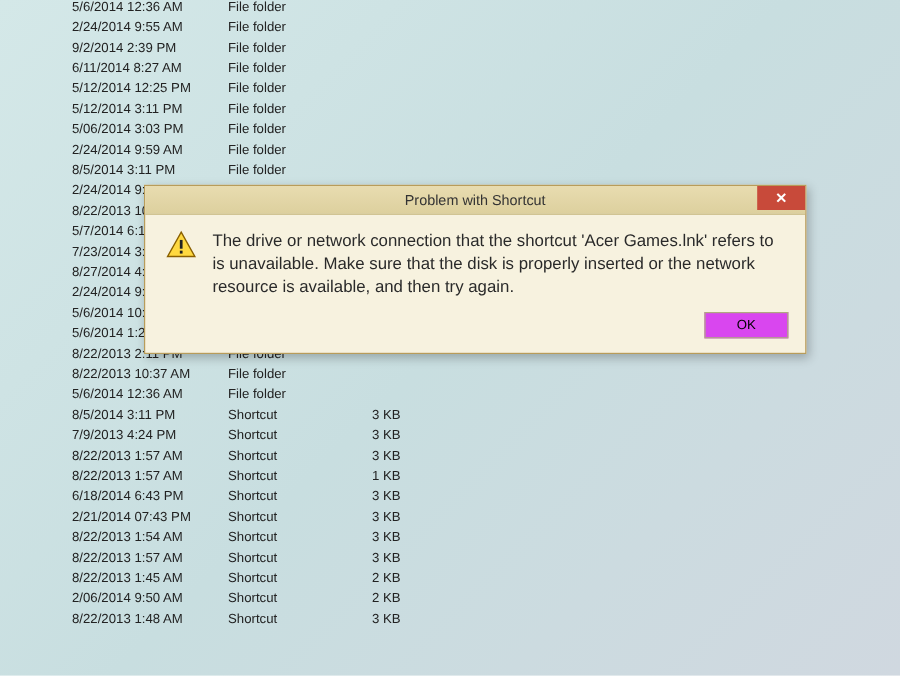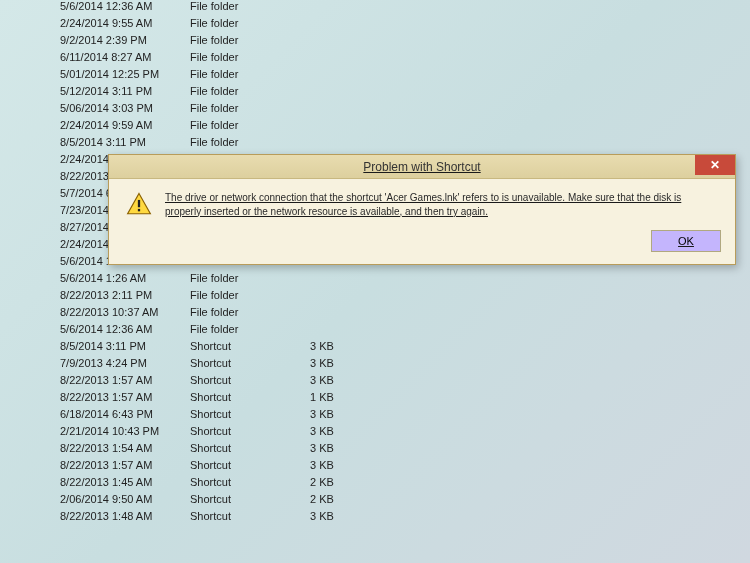--- a/index.html
+++ b/index.html
@@ -22,27 +22,26 @@
   height: 17px;
   font-size: 11px;
 }
 .file-row .date { width: 130px; color: #222; }
 .file-row .type { width: 120px; color: #222; }
 .file-row .size { width: 60px; color: #222; }
 
 
 .dialog {
   position: absolute;
-  left: 108px;
+  left: 120px;
   top: 154px;
-  width: 628px;
+  width: 552px;
   background: #f7f2df;
   border: 1px solid #b89c5a;
   box-shadow: 2px 3px 8px rgba(0,0,0,0.25);
-  text-decoration: underline;
 }
 .dialog-title {
   background: linear-gradient(#e8dcb0, #ddd09e);
   height: 24px;
   display: flex;
   align-items: center;
   justify-content: center;
   position: relative;
   color: #333;
   font-size: 12px;
@@ -70,33 +69,33 @@
 }
 .dialog-icon {
   width: 28px;
   flex: 0 0 28px;
   display: flex;
   align-items: flex-start;
   justify-content: center;
 }
 .dialog-text {
   flex: 1;
-  font-size: 10px;
+  font-size: 14px;
   line-height: 1.35;
   color: #2a2a2a;
 }
 .dialog-footer {
   display: flex;
   justify-content: flex-end;
   padding: 0 14px 12px 14px;
 }
 .ok-btn {
   min-width: 70px;
   height: 22px;
-  background: #c4b5fd;
+  background: #d946ef;
   border: 1px solid #b0a880;
   font-size: 11px;
   cursor: pointer;
 }
 svg.warn { width: 26px; height: 26px; }
 </style>
 </head>
 <body>
 
 <div class="file-list" id="file-list">
@@ -114,21 +113,21 @@
       <span class="date">9/2/2014 2:39 PM</span>
       <span class="type">File folder</span>
       <span class="size"></span>
     </div>
     <div class="file-row">
       <span class="date">6/11/2014 8:27 AM</span>
       <span class="type">File folder</span>
       <span class="size"></span>
     </div>
     <div class="file-row">
-      <span class="date">5/01/2014 12:25 PM</span>
+      <span class="date">5/12/2014 12:25 PM</span>
       <span class="type">File folder</span>
       <span class="size"></span>
     </div>
     <div class="file-row">
       <span class="date">5/12/2014 3:11 PM</span>
       <span class="type">File folder</span>
       <span class="size"></span>
     </div>
     <div class="file-row">
       <span class="date">5/06/2014 3:03 PM</span>
@@ -219,21 +218,21 @@
       <span class="date">8/22/2013 1:57 AM</span>
       <span class="type">Shortcut</span>
       <span class="size">1 KB</span>
     </div>
     <div class="file-row">
       <span class="date">6/18/2014 6:43 PM</span>
       <span class="type">Shortcut</span>
       <span class="size">3 KB</span>
     </div>
     <div class="file-row">
-      <span class="date">2/21/2014 10:43 PM</span>
+      <span class="date">2/21/2014 07:43 PM</span>
       <span class="type">Shortcut</span>
       <span class="size">3 KB</span>
     </div>
     <div class="file-row">
       <span class="date">8/22/2013 1:54 AM</span>
       <span class="type">Shortcut</span>
       <span class="size">3 KB</span>
     </div>
     <div class="file-row">
       <span class="date">8/22/2013 1:57 AM</span>

